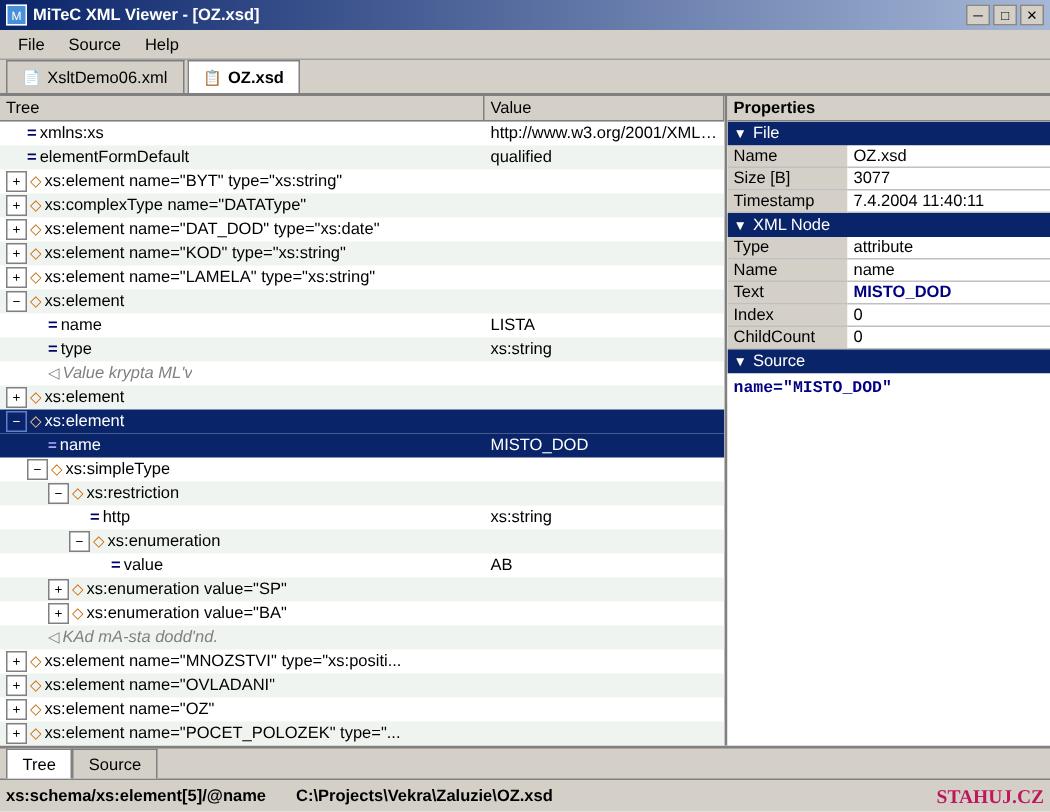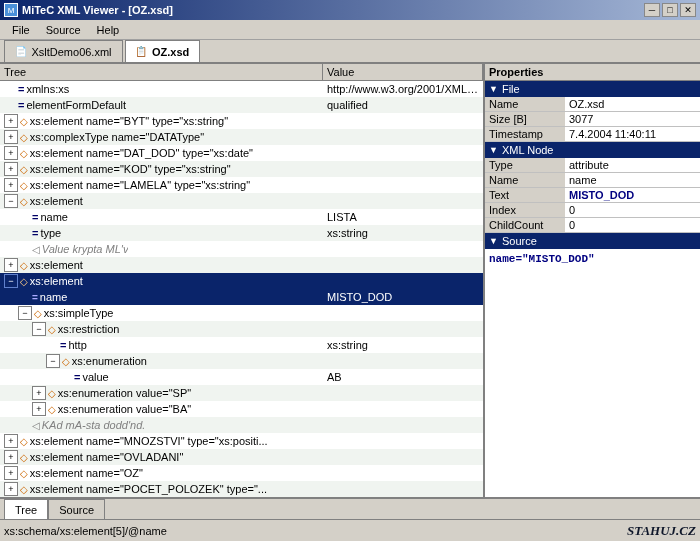--- a/index.html
+++ b/index.html
@@ -70,23 +70,23 @@
     .tree-area::-webkit-scrollbar-track { background: #d4d0c8; }
     .tree-area::-webkit-scrollbar-thumb { background: #a0a0a0; border: 1px solid #808080; }
 
     
     .bottom-tabs { display: flex; height: 22px; background: #d4d0c8; border-top: 2px solid #808080; align-items: flex-end; padding: 0 4px; }
     .bottom-tab { height: 20px; padding: 2px 10px; border: 1px solid #808080; border-bottom: none; background: #d4d0c8; font-size: 11px; cursor: pointer; display: flex; align-items: center; }
     .bottom-tab.active { background: #ffffff; }
 
     
     .status-bar { height: 22px; background: #d4d0c8; border-top: 1px solid #808080; display: flex; align-items: center; padding: 0 4px; font-size: 11px; }
-    .status-left { flex: 1; display: flex; gap: 20px; }
+    .status-left { flex: 1; display: flex; gap: 20px; font-weight: bold; }
     .status-right { display: flex; align-items: center; }
-    .stahuj-logo { font-size: 13px; font-weight: bold; font-style: italic; color: #0f172a; font-family: Georgia, serif; }
+    .stahuj-logo { font-size: 13px; font-weight: bold; color: #be185d; font-family: Georgia, serif; }
 
     .props-area { background: white; flex: 1; overflow-y: auto; }
     .xml-node-name { background: #d4d4f0; }
     .xml-node-val { background: white; }
   </style>
 </head>
 <body>
 
 <div class="title-bar">
   <div class="title-bar-left">
@@ -461,17 +461,18 @@
     <span>Tree</span>
   </div>
   <div class="bottom-tab">
     <span>Source</span>
   </div>
 </div>
 
 <div class="status-bar">
   <div class="status-left">
     <span>xs:schema/xs:element[5]/@name</span>
+    <span>C:\Projects\Vekra\Zaluzie\OZ.xsd</span>
   </div>
   <div class="status-right">
     <span class="stahuj-logo">STAHUJ.CZ</span>
   </div>
 </div>
 
 </body></html>

